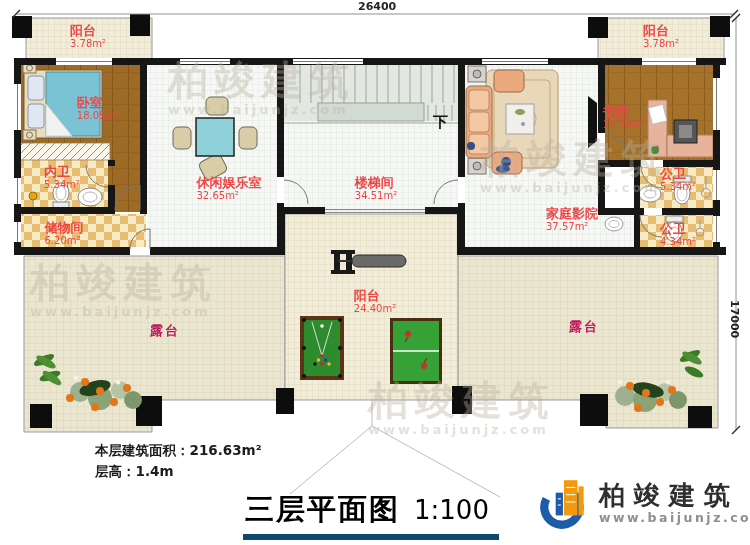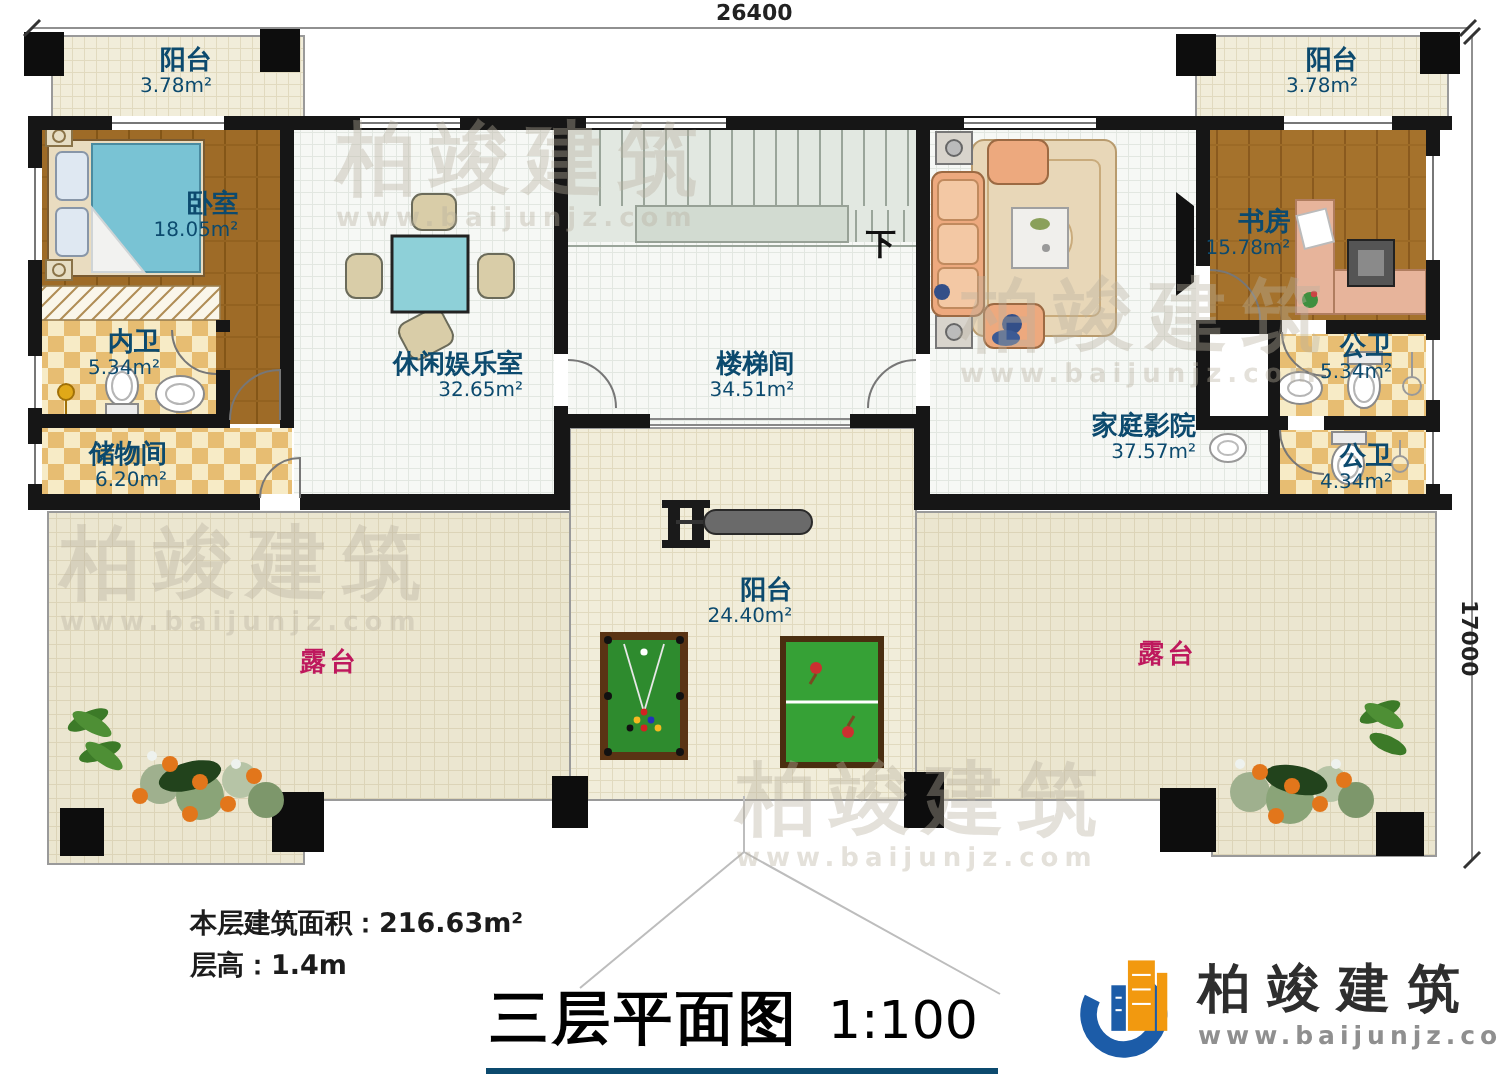--- a/index.html
+++ b/index.html
@@ -2,29 +2,29 @@
 <html><head>
 <meta charset="utf-8">
 <style>
   html,body{margin:0;padding:0;background:#fff;}
   #plan{position:relative;width:750px;height:545px;background:#ffffff;overflow:hidden;
         font-family:"DejaVu Sans","Liberation Sans",sans-serif;}
   #plan svg.base{position:absolute;left:0;top:0;z-index:1;}
   .wm{position:absolute;z-index:2;color:#b9b1a0;opacity:.38;text-align:left;pointer-events:none;white-space:nowrap;}
   .wm-name{font-size:40px;font-weight:bold;letter-spacing:7px;line-height:1;}
   .wm-url{font-size:13px;font-weight:bold;letter-spacing:3px;margin-top:2px;}
-  .rlabel{position:absolute;transform:translateX(-50%);text-align:right;color:#0c4a6e;z-index:3;white-space:nowrap;}
+  .rlabel{position:absolute;transform:translateX(-50%);text-align:left;color:#ef4444;z-index:3;white-space:nowrap;}
   .rname{font-size:13px;font-weight:bold;line-height:1.05;}
   .rarea{font-size:10px;font-weight:normal;line-height:1.15;}
   .tlabel{position:absolute;transform:translateX(-50%);font-size:13px;font-weight:bold;letter-spacing:2px;color:#be185d;z-index:3;}
   .dlabel{position:absolute;font-size:15px;font-weight:bold;color:#111;z-index:3;}
   .dim{position:absolute;font-size:11px;font-weight:bold;color:#222;z-index:3;}
   .dim.rot{transform:rotate(90deg);transform-origin:0 0;}
-  .notes{position:absolute;left:95px;top:452px;z-index:4;color:#1c1c1c;font-size:13.5px;font-weight:bold;line-height:1.55;}
-  .title-block{position:absolute;left:243px;top:490px;z-index:4;border-bottom:3px solid #0c4a6e;padding:0 10px 4px 2px;white-space:nowrap;}
+  .notes{position:absolute;left:95px;top:440px;z-index:4;color:#1c1c1c;font-size:13.5px;font-weight:bold;line-height:1.55;}
+  .title-block{position:absolute;left:243px;top:490px;z-index:4;border-bottom:6px solid #0c4a6e;padding:0 10px 4px 2px;white-space:nowrap;}
   .title-cn{font-size:29px;font-weight:bold;color:#000;letter-spacing:2px;}
   .title-scale{font-size:26px;font-weight:500;color:#000;margin-left:14px;}
   .logo-block{position:absolute;left:537px;top:474px;z-index:4;display:flex;align-items:center;}
   .logo-texts{margin-left:6px;}
   .logo-company{font-size:26px;font-weight:bold;color:#2e2e2e;letter-spacing:9px;line-height:1.1;}
   .logo-url{font-size:12.5px;font-weight:bold;color:#8f8f8f;letter-spacing:2.5px;}
 </style>
 </head>
 <body>
 

